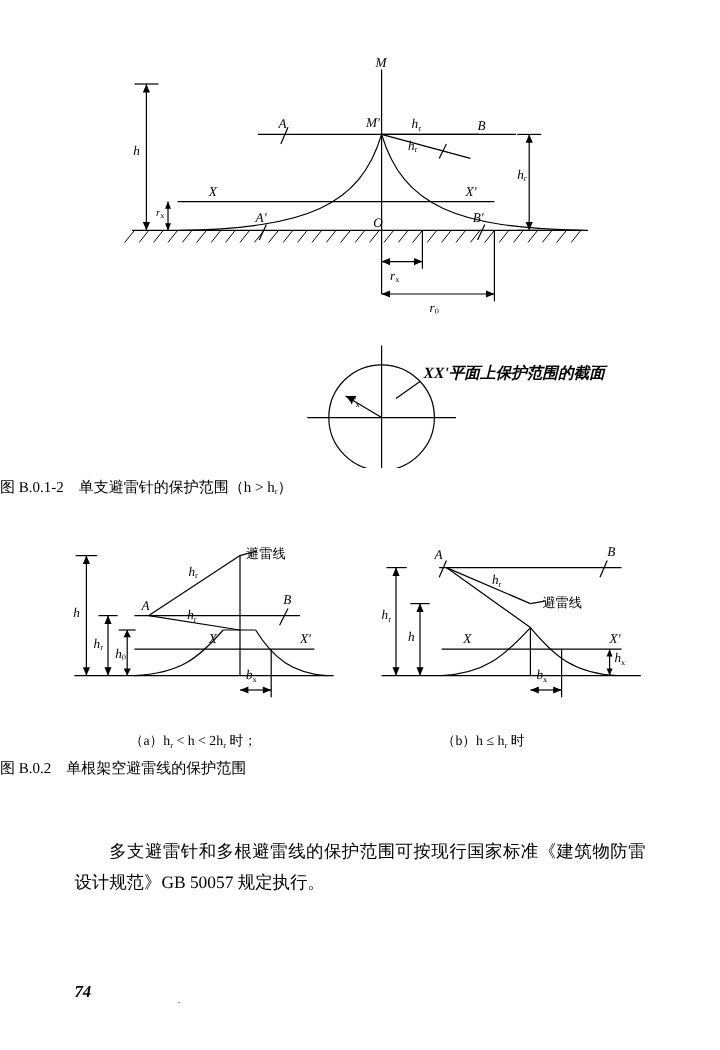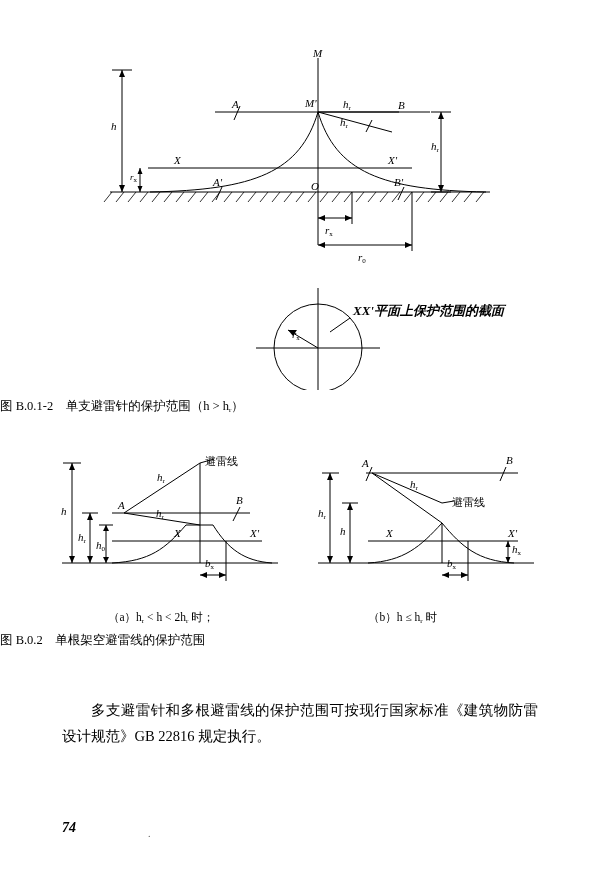--- a/index.html
+++ b/index.html
@@ -274,18 +274,18 @@
     <span class="lbl i" style="left:386px;top:82px;">X</span>
     <span class="lbl i" style="left:508px;top:82px;">X'</span>
     <span class="lbl i" style="left:447px;top:112px;">b<span class="sub">x</span></span>
   </div>
 
   <div class="sublabel" style="left:108px;top:610px;">（a）h<span class="sub">r</span> &lt; h &lt; 2h<span class="sub">r</span> 时；</div>
   <div class="sublabel" style="left:352px;top:610px;margin-left:16px;">（b）h ≤ h<span class="sub">r</span> 时</div>
 
   <div class="caption" style="top:632px;font-family:Liberation Serif, serif;">图 B.0.2　单根架空避雷线的保护范围</div>
 
-  <div class="para" style="top:697px;text-indent:29px;">多支避雷针和多根避雷线的保护范围可按现行国家标准《建筑物防雷设计规范》GB 22816 规定执行。</div>
+  <div class="para" style="top:697px;text-indent:29px;">多支避雷针和多根避雷线的保护范围可按现行国家标准《建筑物防雷设计规范》GB 50057 规定执行。</div>
 
   <div class="pageno">74</div>
   <div class="dotmark" style="left:148px;top:828px;">.</div>
 
 </div>
 
 </body></html>

